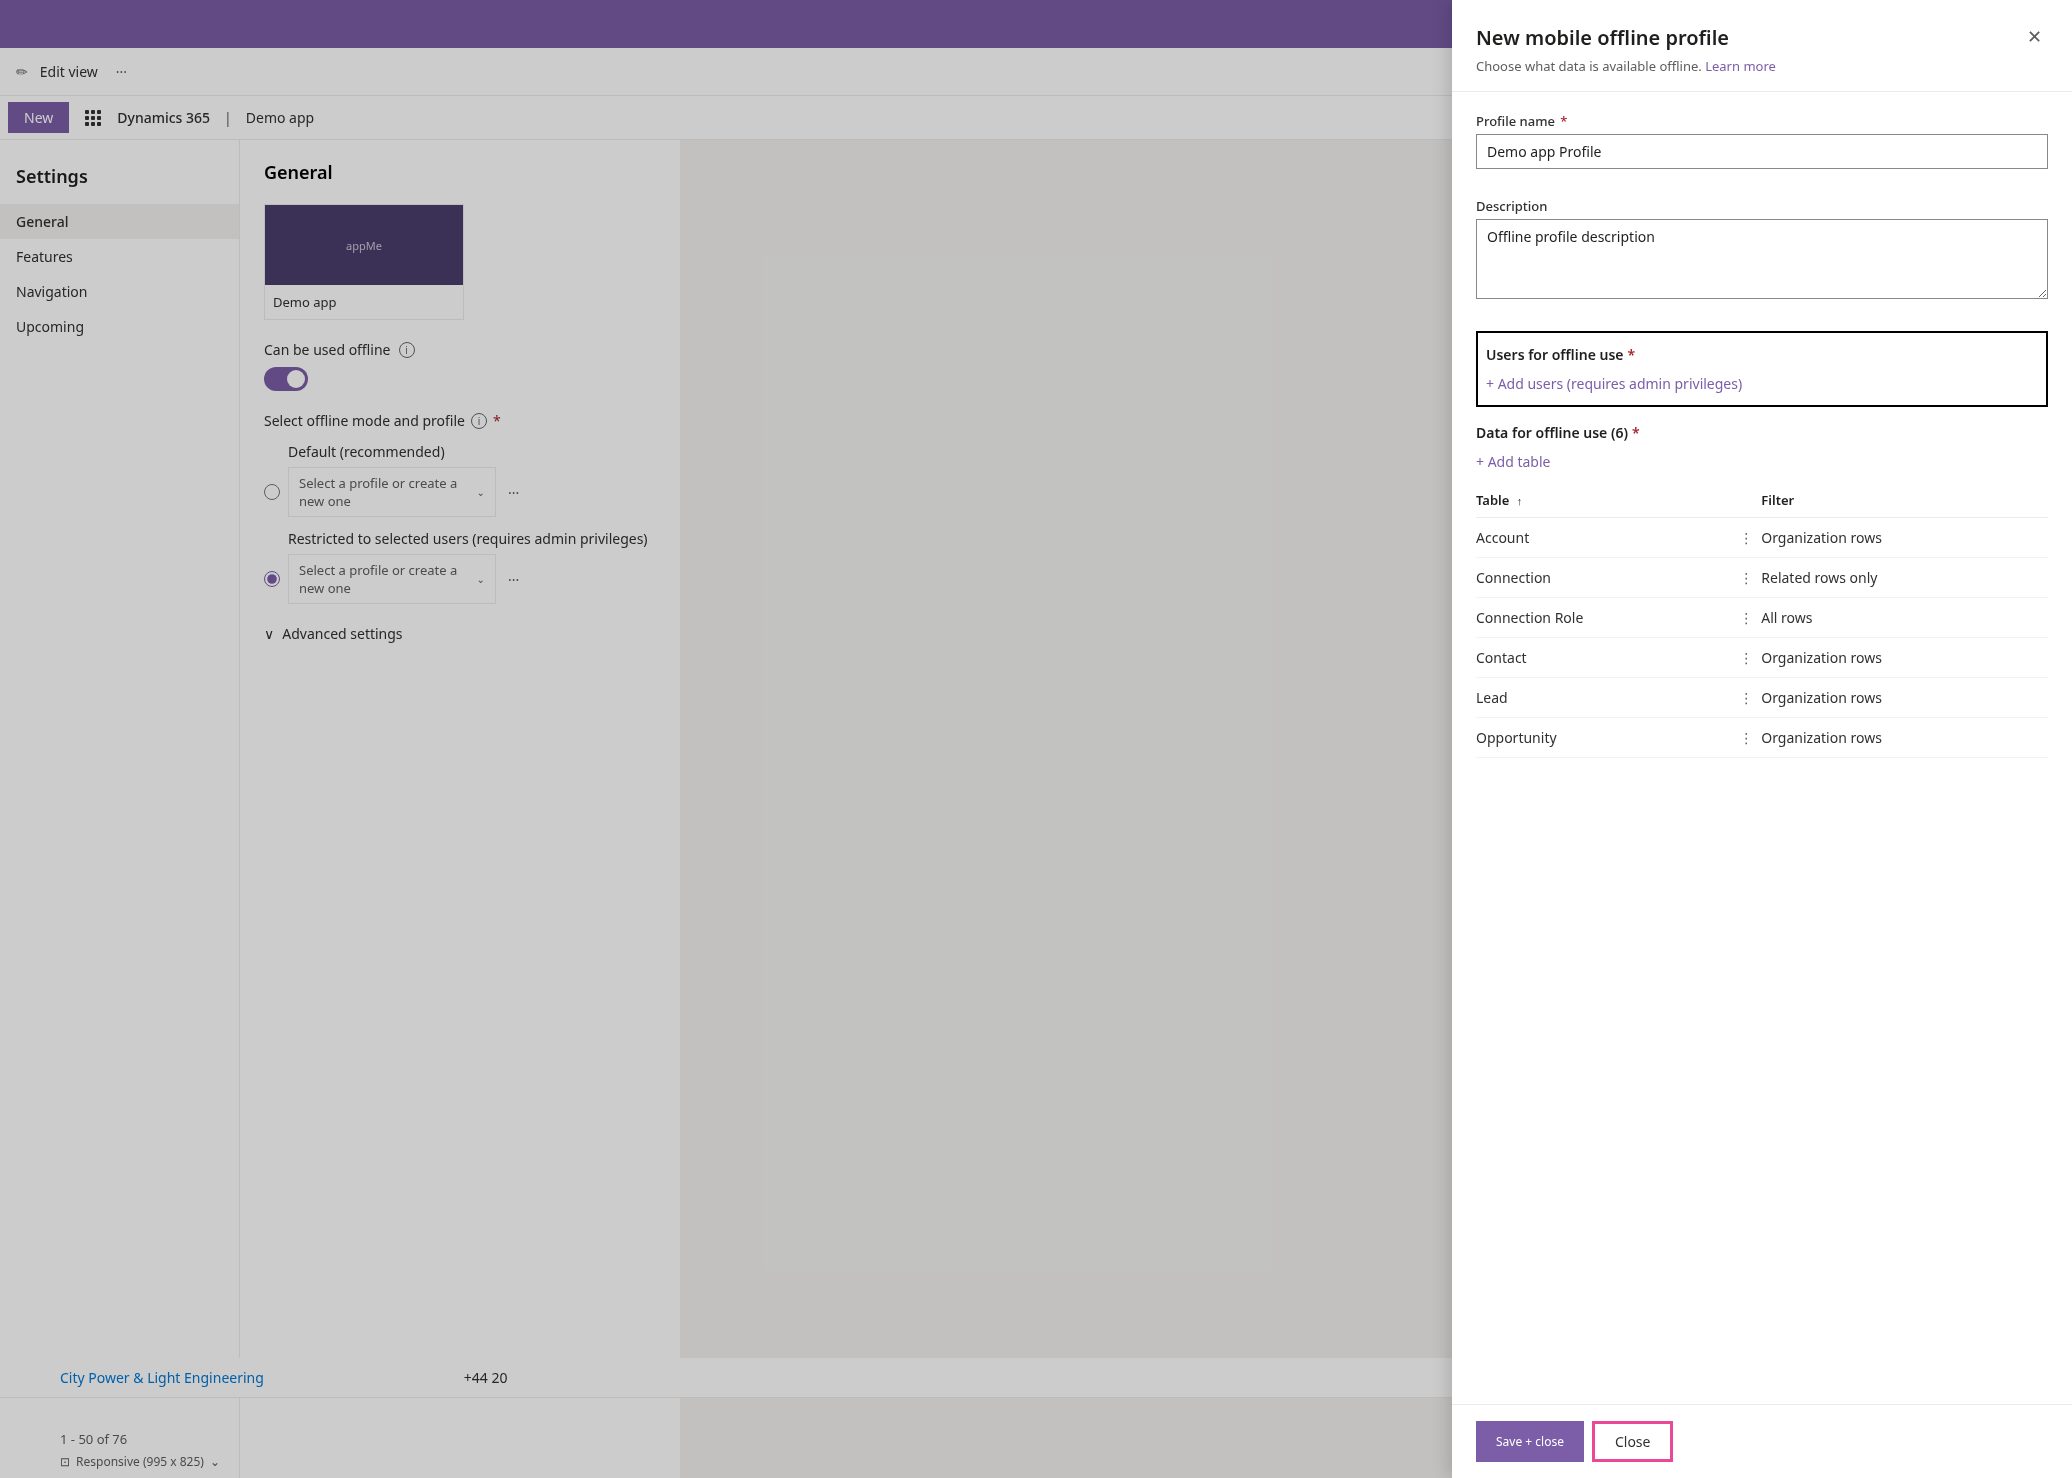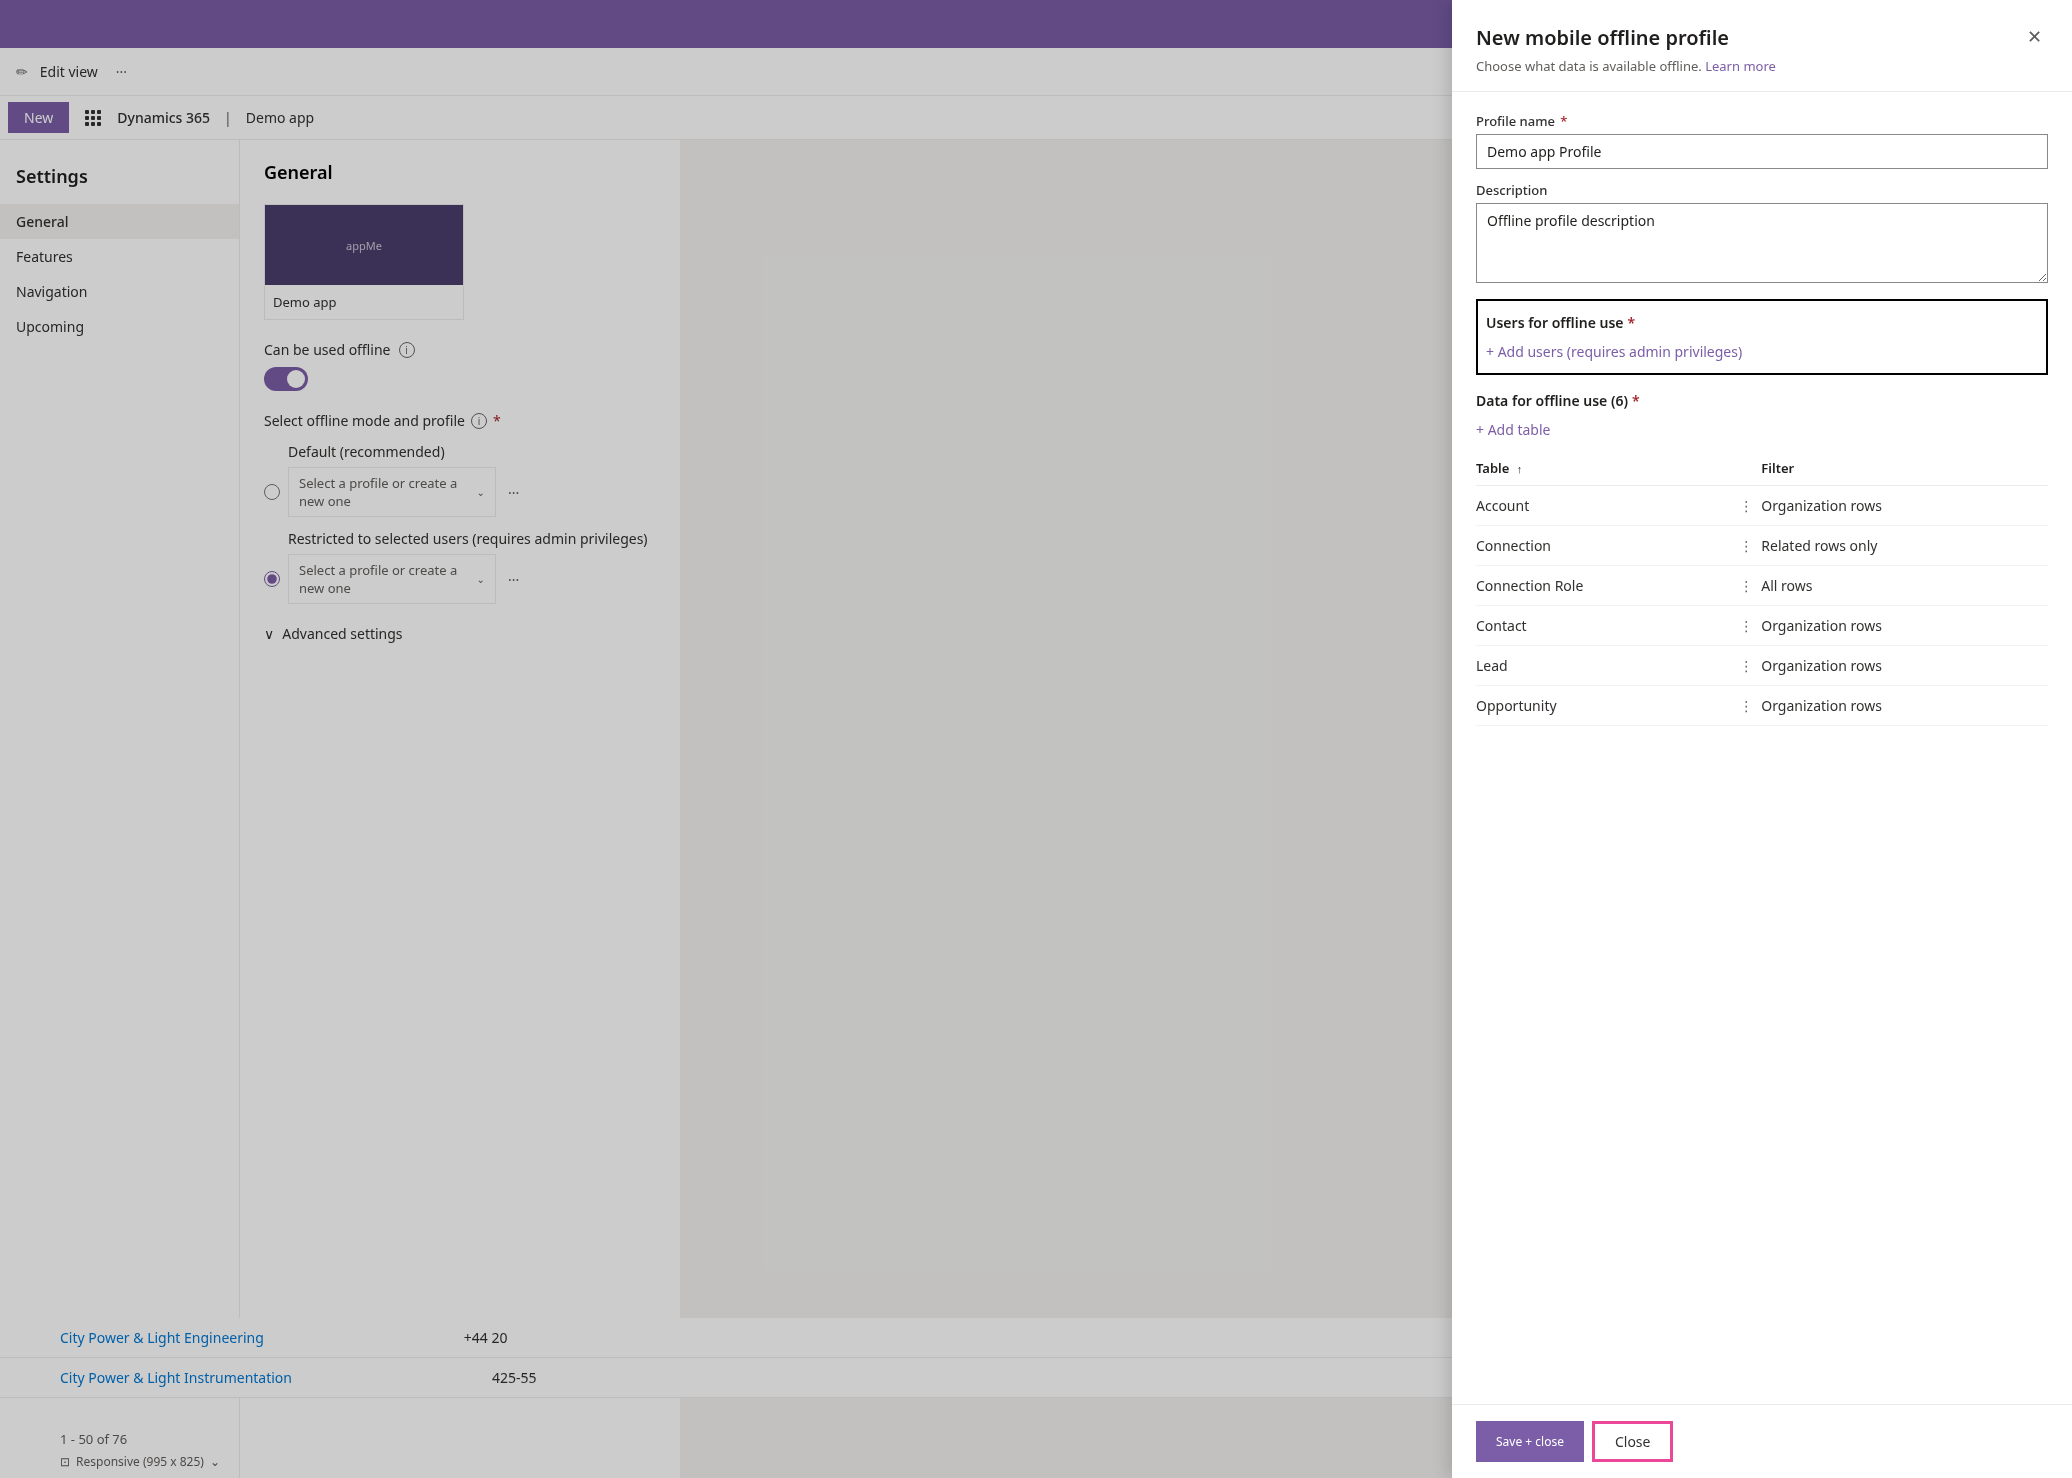--- a/index.html
+++ b/index.html
@@ -346,21 +346,21 @@
       text-decoration: none;
     }
 
     .panel-body {
       flex: 1;
       padding: 20px 24px;
       overflow-y: auto;
     }
 
     .field-group {
-      margin-bottom: 12px;
+      margin-bottom: 28px;
     }
 
     .field-label {
       font-size: 13px;
       color: #323130;
       margin-bottom: 4px;
       font-weight: 500;
     }
 
     .field-required {
@@ -614,24 +614,20 @@
         <span>∨</span>
         <span>Advanced settings</span>
       </div>
     </div>
   </div>
 
   <div class="data-rows">
     <div class="data-row">
       <a class="data-row-link">City Power &amp; Light Engineering</a>
       <span style="margin-left:200px;color:#323130;font-size:14px">+44 20</span>
-    </div>
-    <div class="data-row">
-      <a class="data-row-link">City Power &amp; Light Instrumentation</a>
-      <span style="margin-left:200px;color:#323130;font-size:14px">425-55</span>
     </div>
   </div>
 
   <div class="pagination">
     <span>1 - 50 of 76</span>
   </div>
 
   <div style="position:absolute;bottom:8px;left:60px;font-size:12px;color:#605e5c;display:flex;align-items:center;gap:6px;">
     <span>⊡</span>
     <span>Responsive (995 x 825)</span>

